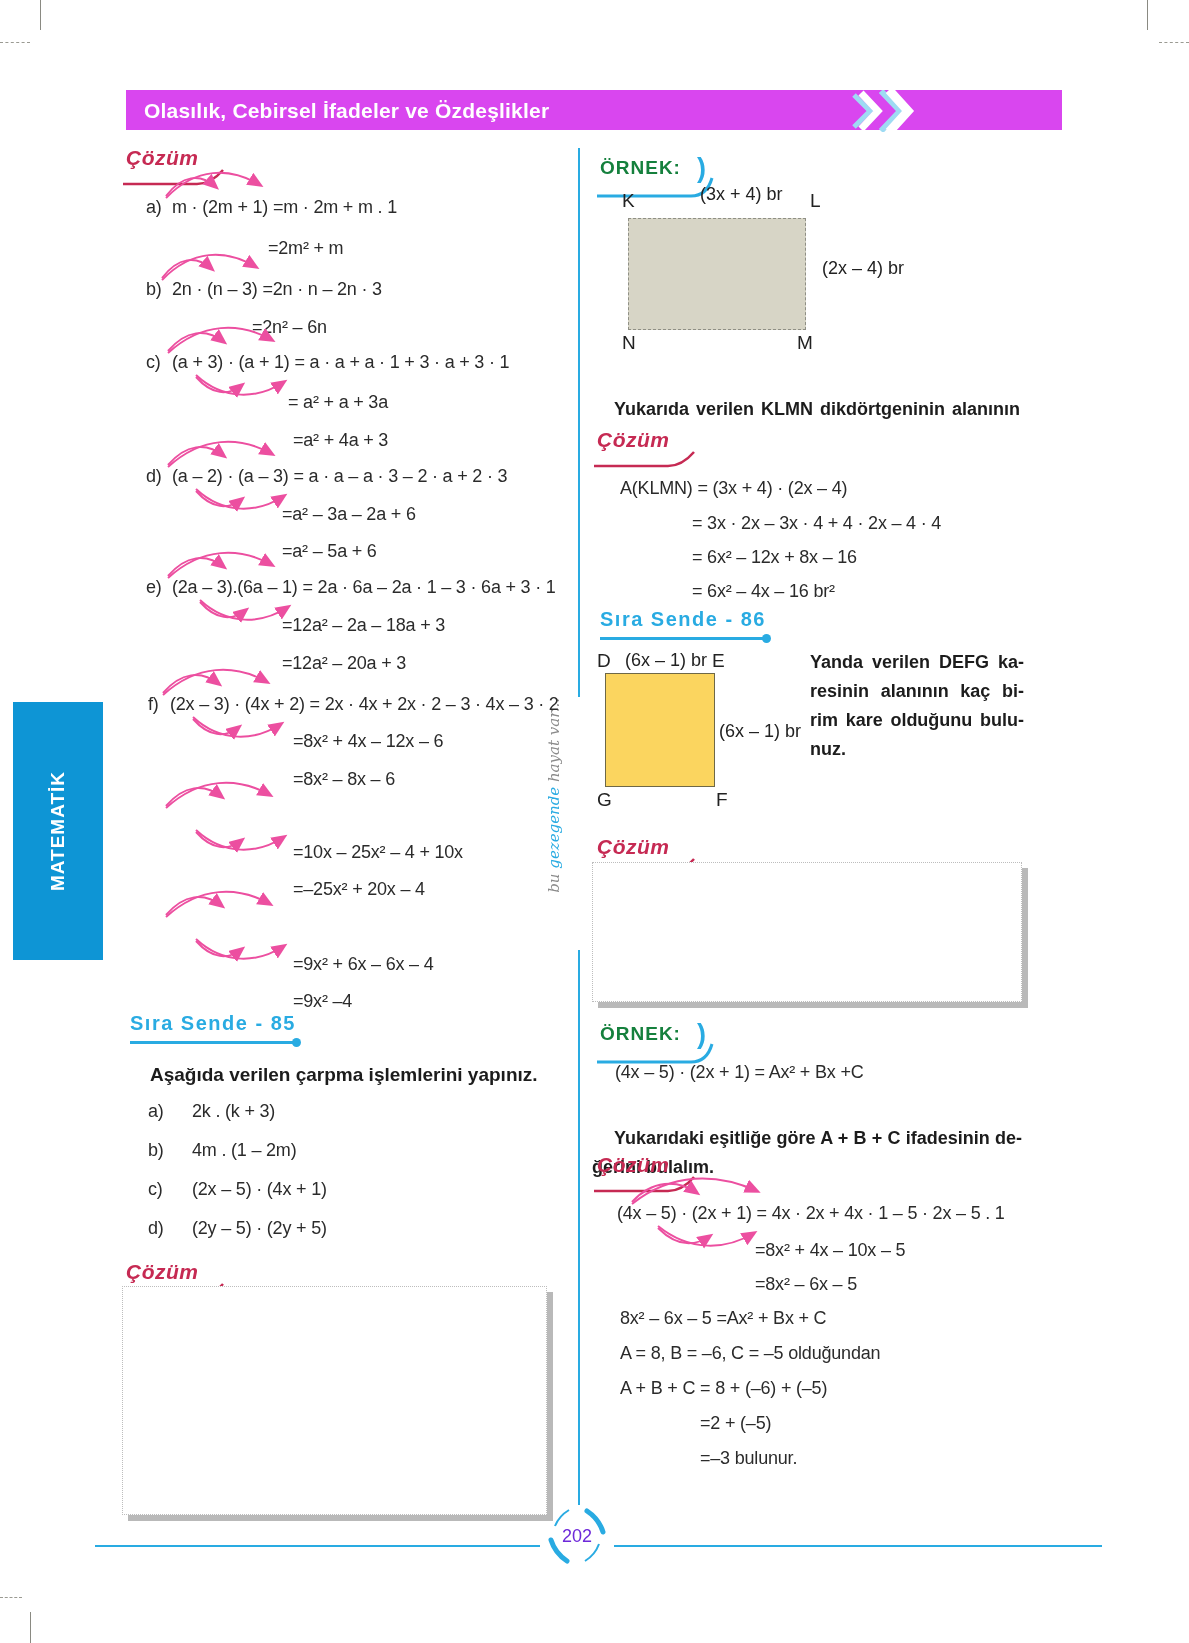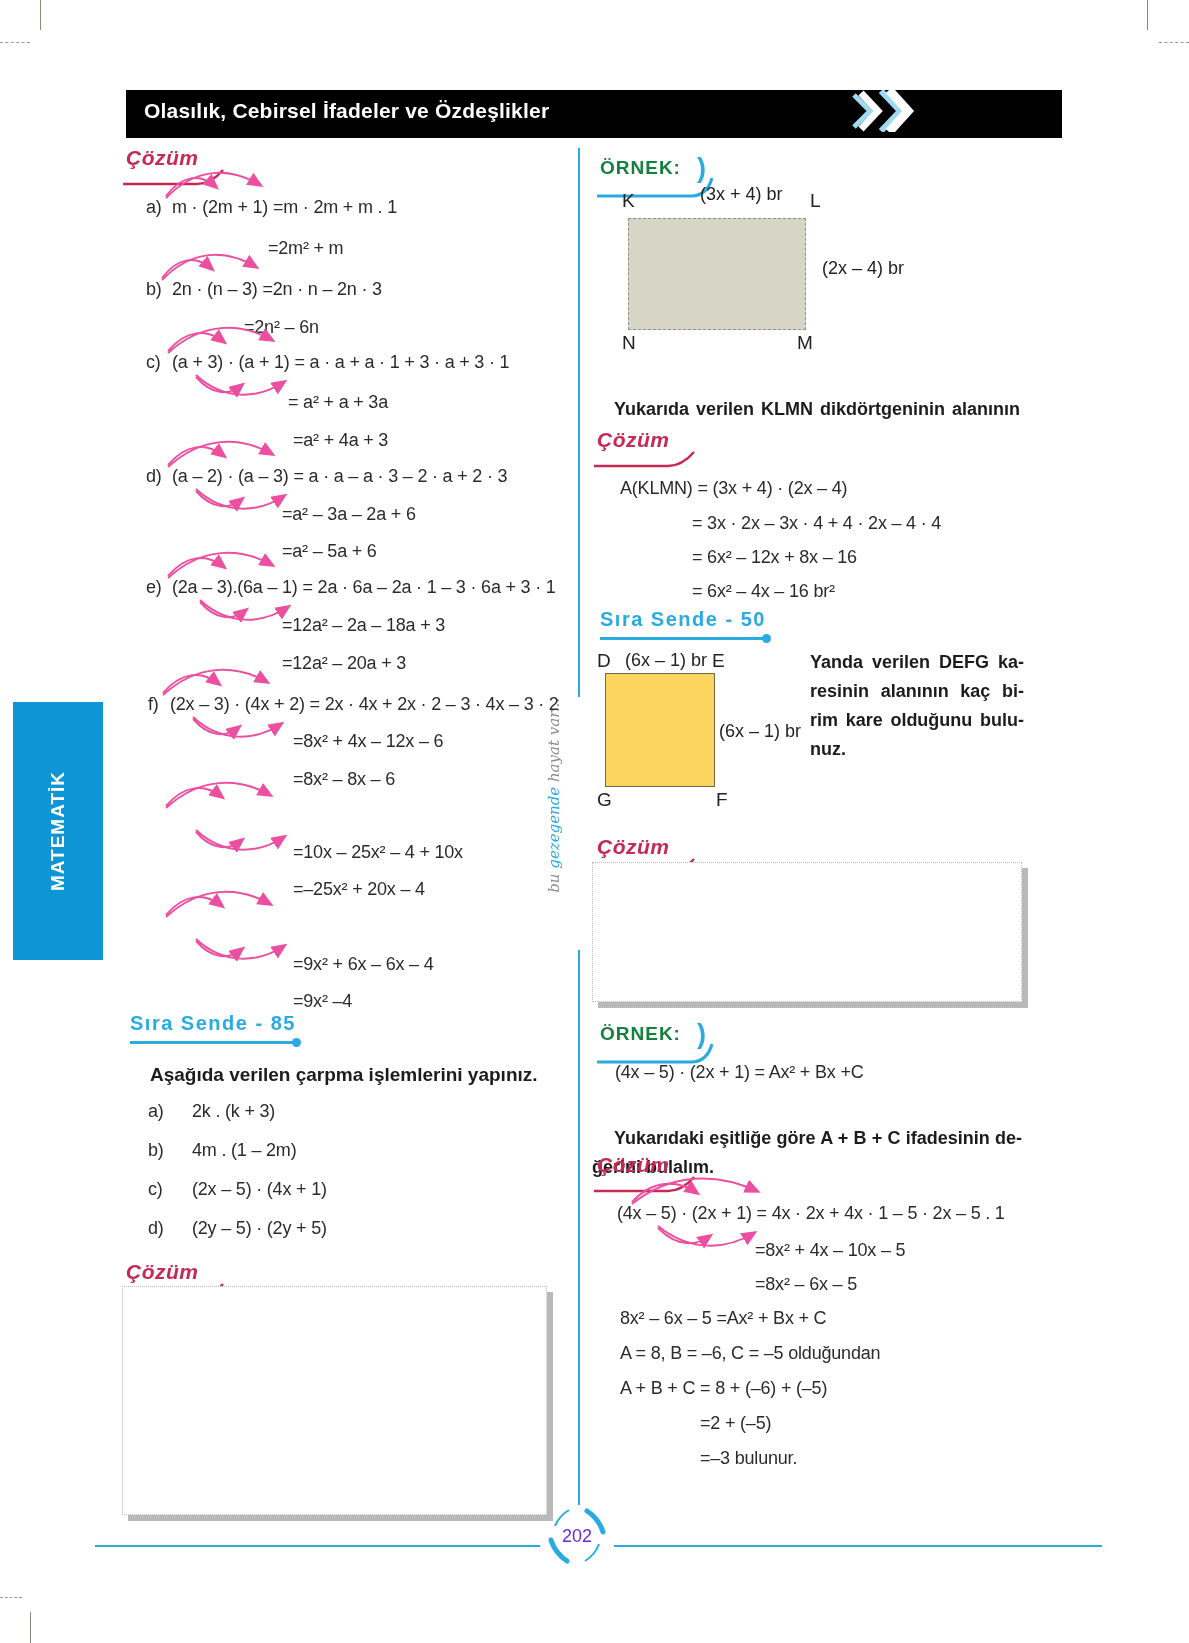--- a/index.html
+++ b/index.html
@@ -2,21 +2,21 @@
 <html><head>
 <meta charset="utf-8">
 <style>
   html,body{margin:0;padding:0;background:#fff;}
   #page{position:relative;width:1189px;height:1643px;background:#fff;
         font-family:"Liberation Sans",sans-serif;overflow:hidden;color:#2b2b2b;}
   
   .cm-v{position:absolute;width:1px;background:#8a8a82;}
   .cm-h{position:absolute;height:0;border-top:1px dashed #9a9a92;}
   
-  .header-bar{position:absolute;left:126px;top:90px;width:936px;height:48px;background:#000000;}
+  .header-bar{position:absolute;left:126px;top:90px;width:936px;height:40px;background:#d946ef;}
   .header-title{position:absolute;left:18px;top:0;line-height:42px;color:#fff;font-weight:bold;
                 font-size:21px;letter-spacing:.2px;white-space:nowrap;}
   .chev{position:absolute;right:142px;top:0;}
   
   .sidebar{position:absolute;left:13px;top:702px;width:90px;height:258px;background:#0e95d5;}
   .sidebar-label{position:absolute;left:50%;top:50%;transform:translate(-50%,-50%) rotate(-90deg);
                  color:#fff;font-weight:bold;font-size:19px;letter-spacing:1px;white-space:nowrap;}
   
   .divider{position:absolute;left:578px;width:2px;background:#29abe2;}
   .side-note{position:absolute;left:545px;top:698px;width:42px;height:252px;}
@@ -117,21 +117,21 @@
   </div>
   <div class="eq" style="left:268px;top:238px">=2m² + m</div>
 
   <svg class="arcs" style="left:154px;top:252px" width="120" height="30" viewBox="0 0 120 30">
     <path class="ap" d="M8,26 C24,5 42,3 58,17" marker-end="url(#ah)"></path>
     <path class="ap" d="M8,28 C38,-3 72,-3 102,15" marker-end="url(#ah)"></path>
   </svg>
   <div class="eq" style="left:146px;top:279px">
     <span class="lab">b)</span><span>2n · (n – 3) =2n · n – 2n · 3</span>
   </div>
-  <div class="eq" style="left:244px;top:317px">=2n² – 6n</div>
+  <div class="eq" style="left:252px;top:317px">=2n² – 6n</div>
 
   <svg class="arcs" style="left:160px;top:325px" width="130" height="30" viewBox="0 0 130 30">
     <path class="ap" d="M8,26 C26,5 46,3 64,17" marker-end="url(#ah)"></path>
     <path class="ap" d="M8,28 C42,-3 80,-3 112,15" marker-end="url(#ah)"></path>
   </svg>
   <svg class="arcs" style="left:188px;top:373px" width="110" height="26" viewBox="0 0 110 26">
     <path class="ap" d="M8,4 C24,22 40,23 54,12" marker-end="url(#ah)"></path>
     <path class="ap" d="M8,2 C36,28 70,26 96,9" marker-end="url(#ah)"></path>
   </svg>
   <div class="eq" style="left:146px;top:352px">
@@ -260,21 +260,21 @@
     <svg width="112" height="20" viewBox="0 0 112 20">
       <path d="M0,17 L74,17 Q88,17 100,3" fill="none" stroke="#c62a53" stroke-width="2.5"></path>
     </svg>
   </div>
   <div class="eq" style="left:620px;top:478px">A(KLMN) = (3x + 4) · (2x – 4)</div>
   <div class="eq" style="left:692px;top:513px">= 3x · 2x – 3x · 4 + 4 · 2x – 4 · 4</div>
   <div class="eq" style="left:692px;top:547px">= 6x² – 12x + 8x – 16</div>
   <div class="eq" style="left:692px;top:581px">= 6x² – 4x – 16 br²</div>
 
   <div class="sira" style="left:600px;top:608px">
-    <span class="sira-text">Sıra Sende - 50</span>
+    <span class="sira-text">Sıra Sende - 86</span>
     <div class="sira-line">
         <span class="sira-dot"></span>
       </div>
   </div>
 
   <div class="fig" style="left:592px;top:645px;width:430px;height:165px">
     <span class="corner" style="left:5px;top:5px">D</span>
     <span class="figlabel" style="left:33px;top:5px">(6x – 1) br</span>
     <span class="corner" style="left:120px;top:5px">E</span>
     <div class="defg-square" style="left:13px;top:28px;width:108px;height:112px"></div>

